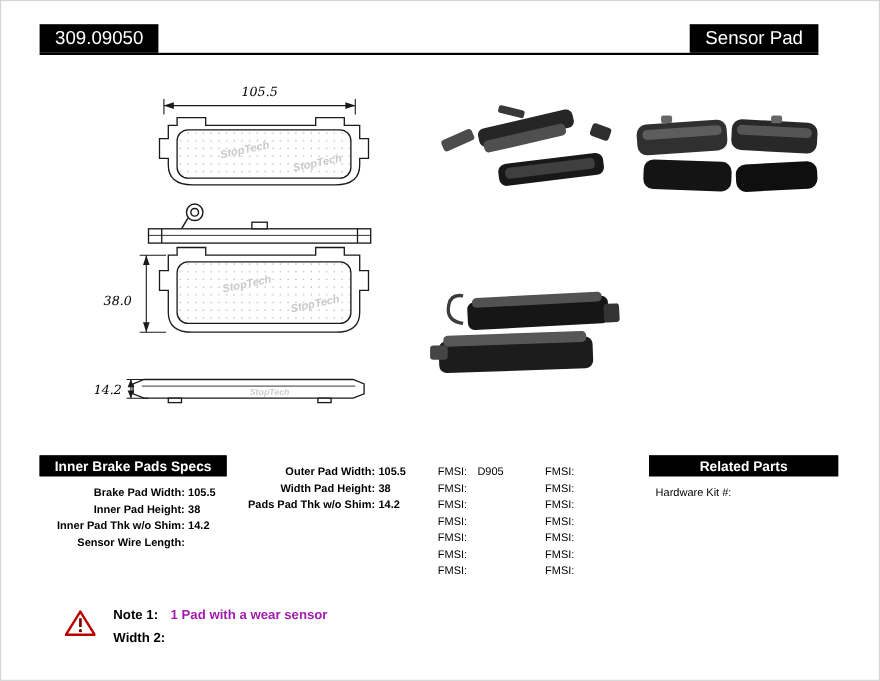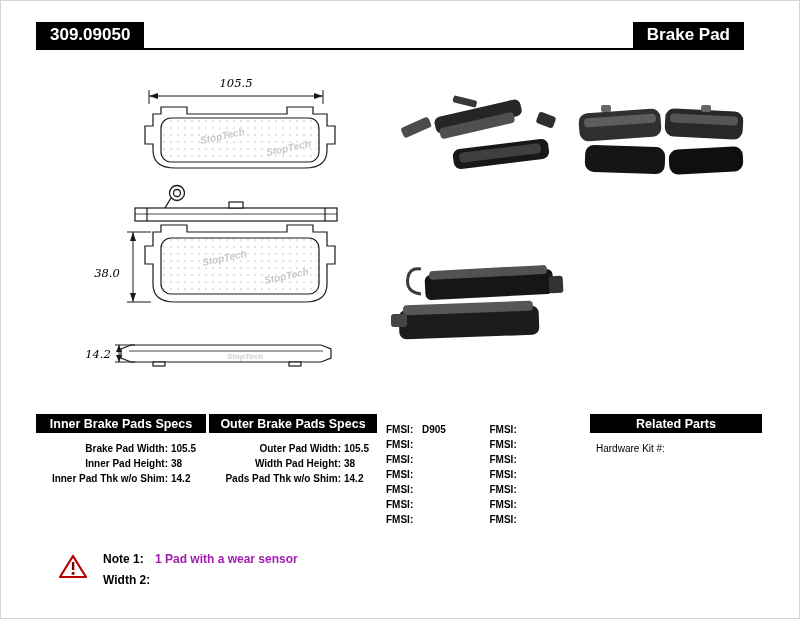--- a/index.html
+++ b/index.html
@@ -3,60 +3,60 @@
 <meta charset="utf-8">
 <style>
   * { margin:0; padding:0; box-sizing:border-box; }
   html,body { background:#fff; }
   body { width:800px; height:619px; font-family:"Liberation Sans", sans-serif; color:#000; }
   .sheet { position:relative; width:800px; height:619px; background:#fff; border:1px solid #d4d4d4; overflow:hidden; }
 
   
   .header { position:absolute; top:21px; left:35px; right:55px; height:28px;
             border-bottom:2.5px solid #000; display:flex; justify-content:space-between; align-items:flex-end; }
-  .header-box { background:#000; color:#fff; font-weight:bold; font-size:17px;
+  .header-box { background:#000; color:#fff; font-weight:normal; font-size:17px;
                 line-height:26px; height:26px; padding:0 14px; white-space:nowrap; }
 
   
   .figures { position:absolute; top:55px; left:0; width:800px; height:355px; }
   .dim { font-family:"DejaVu Serif", serif; font-style:italic; font-size:11.5px; fill:#000; }
   .wm  { font-family:"Liberation Sans", sans-serif; font-style:italic; font-weight:bold; font-size:10px; fill:#c9c9c9; }
   .wm2 { font-family:"Liberation Sans", sans-serif; font-style:italic; font-weight:bold; font-size:8px; fill:#cecece; }
 
   
   .spec-grid { position:absolute; top:413px; left:35px; display:grid;
                grid-template-columns:170px 168px 207px 172px; column-gap:3px; }
   .col-header { background:#000; color:#fff; font-weight:bold; font-size:12.5px;
                 text-align:center; height:19px; line-height:19px; border:1px solid #000; }
   .col-body { margin-top:8px; }
   .spec-row { display:flex; font-size:10px; font-weight:bold; line-height:15px; white-space:nowrap; }
   .spec-label { width:132px; text-align:right; }
   .spec-value { padding-left:3px; }
-  .fmsi-row { display:flex; font-size:10px; font-weight:bold; line-height:15px; }
+  .fmsi-row { display:flex; font-size:10px; font-weight:normal; line-height:15px;margin-left:12px; }
   .fmsi-cell { width:50%; display:flex; padding-left:6px; }
   .fmsi-label { width:34px; }
   .fmsi-value { padding-left:2px; }
   .plain-row { display:flex; font-size:10px; font-weight:normal; line-height:15px; padding-left:6px; }
 
   
   .notes { position:absolute; top:551px; left:58px; display:flex; align-items:flex-start; }
   .note-icon { margin-right:16px; margin-top:2px; }
   .note-lines { display:flex; flex-direction:column; row-gap:7px; }
   .note-line { font-size:12px; font-weight:bold; line-height:14px; }
   .note-label { display:inline-block; min-width:48px; }
   .note-red { color:#a21caf; padding-left:4px; }
 </style>
 </head>
 <body>
 
 <div class="sheet">
 
   <div class="header">
     <div class="header-box">309.09050</div>
-    <div class="header-box">Brake Pad</div>
+    <div class="header-box">Sensor Pad</div>
   </div>
 
   <svg class="figures" viewBox="0 0 800 355">
     <defs>
       <pattern id="dots" width="7" height="7" patternUnits="userSpaceOnUse">
         <circle cx="2" cy="2" r="0.7" fill="#b0b0b0"></circle>
       </pattern>
     </defs>
 
     <g fill="none" stroke="#1a1a1a" stroke-width="1.2">
@@ -161,25 +161,28 @@
             <span class="spec-value">105.5</span>
           </div>
         <div class="spec-row">
             <span class="spec-label">Inner Pad Height:</span>
             <span class="spec-value">38</span>
           </div>
         <div class="spec-row">
             <span class="spec-label">Inner Pad Thk w/o Shim:</span>
             <span class="spec-value">14.2</span>
           </div>
-      </div>
-    </div>
-
-    <div class="spec-col">
-      <div class="col-header">Outer Brake Pads Specs</div>
+        <div class="spec-row">
+            <span class="spec-label">Sensor Wire Length:</span>
+            <span class="spec-value"></span>
+          </div>
+      </div>
+    </div>
+
+    <div class="spec-col">
       <div class="col-body">
         <div class="spec-row">
             <span class="spec-label">Outer Pad Width:</span>
             <span class="spec-value">105.5</span>
           </div>
         <div class="spec-row">
             <span class="spec-label">Width Pad Height:</span>
             <span class="spec-value">38</span>
           </div>
         <div class="spec-row">

